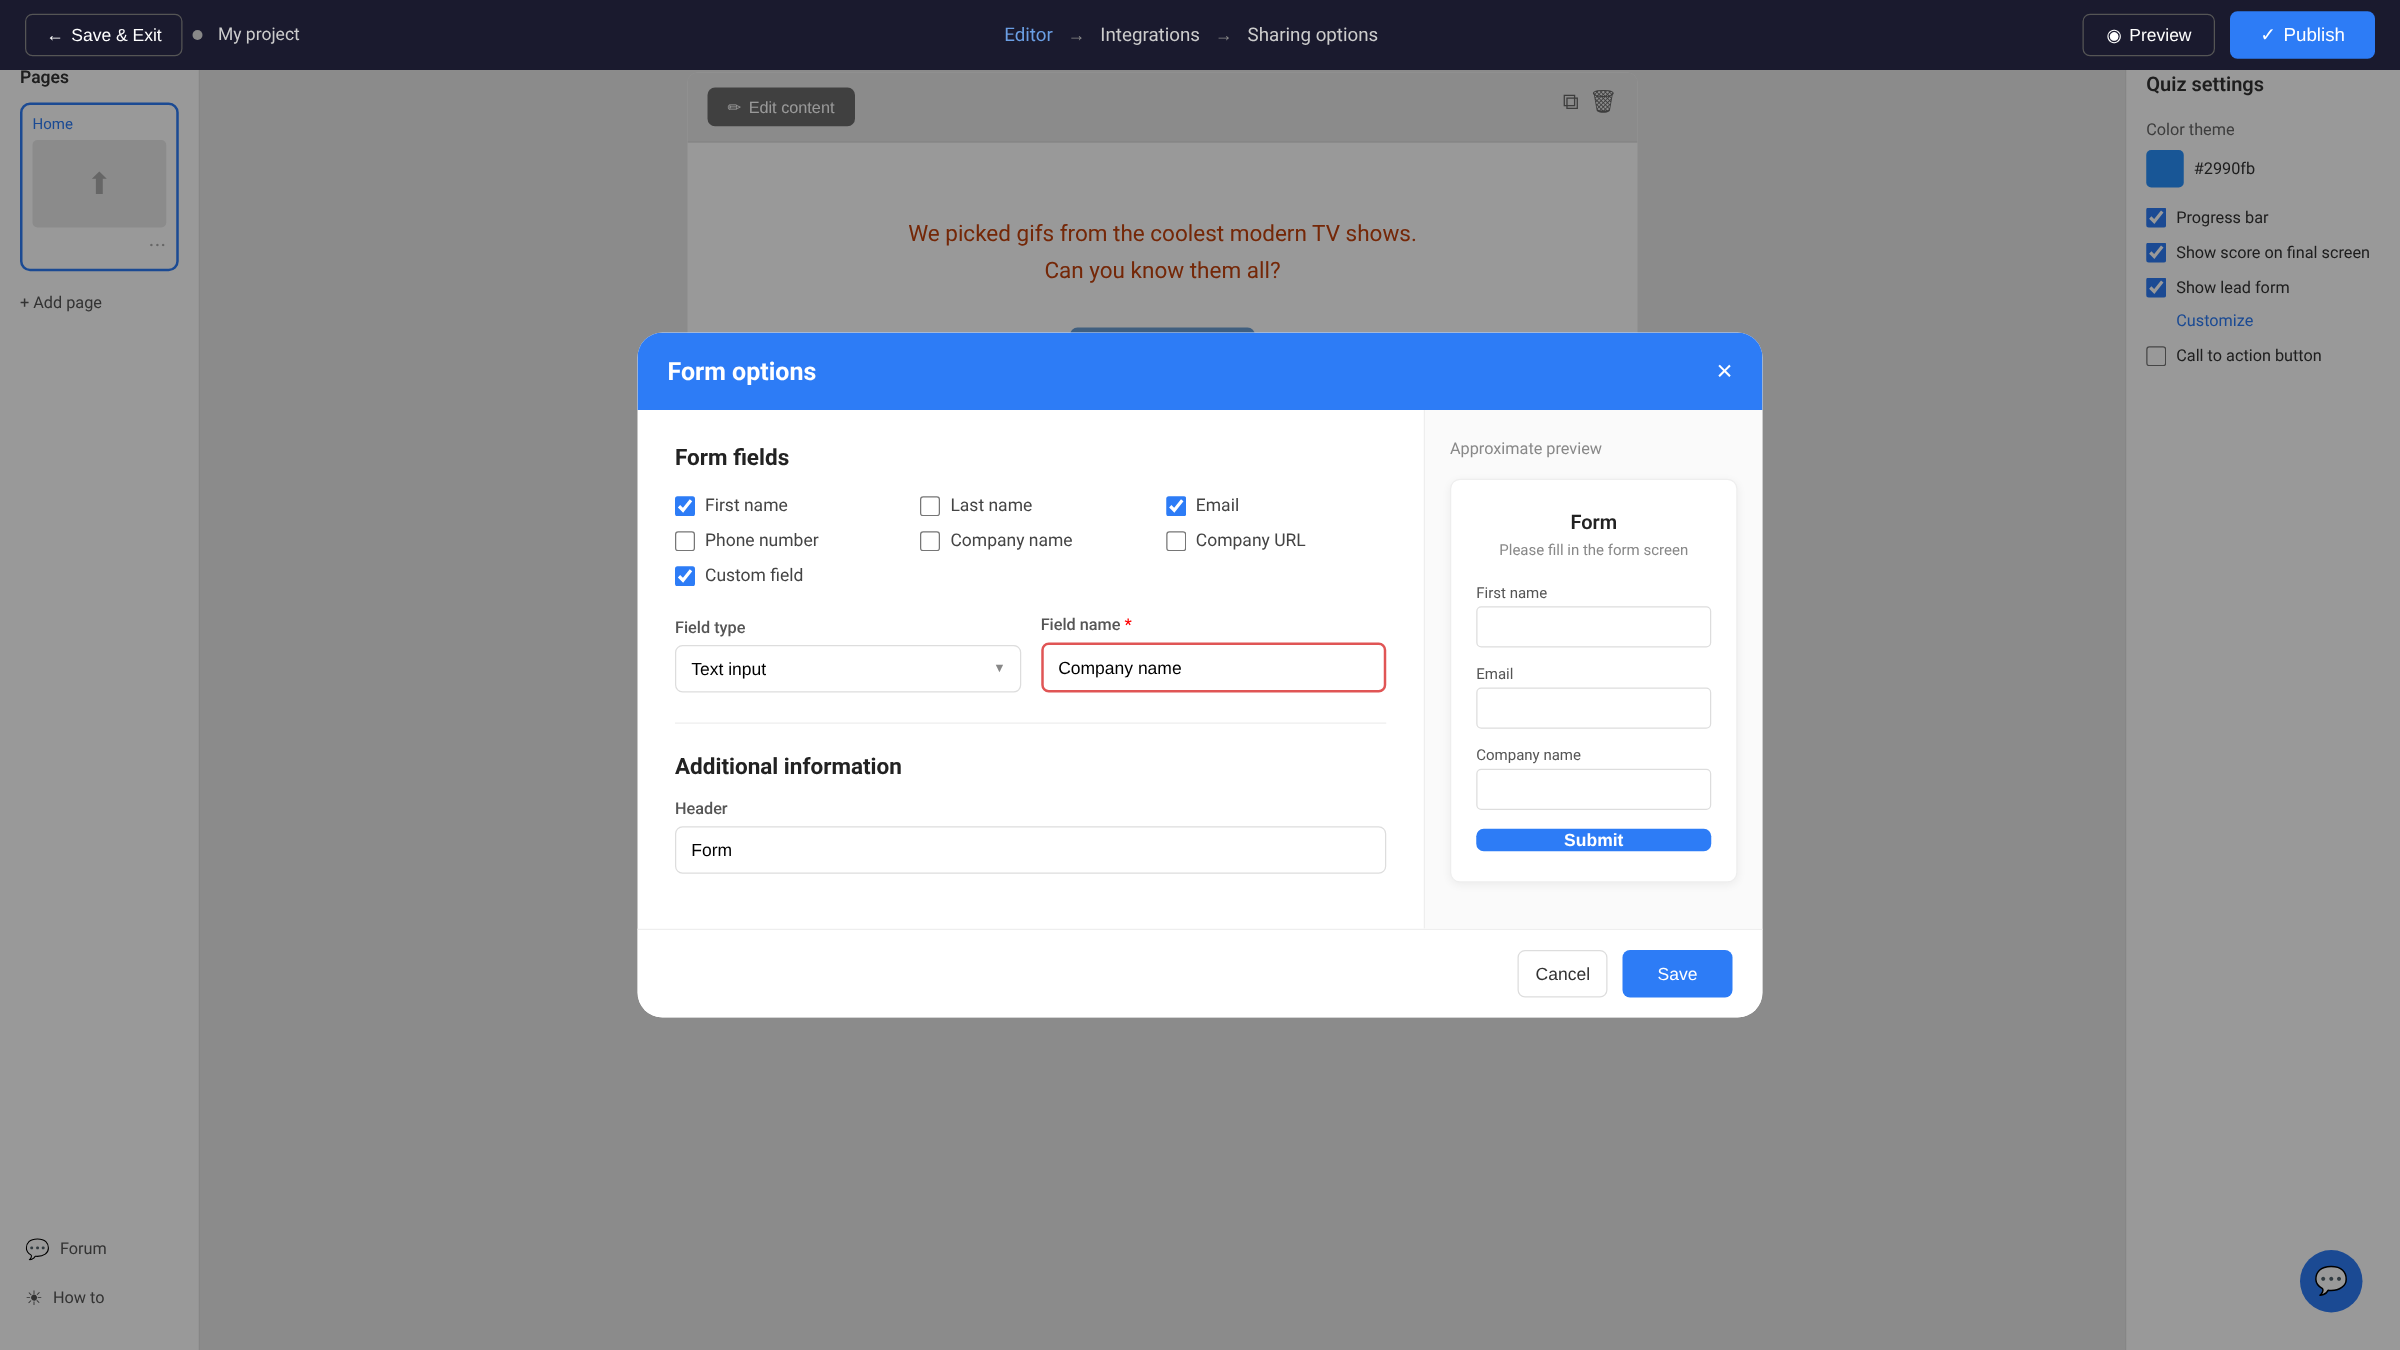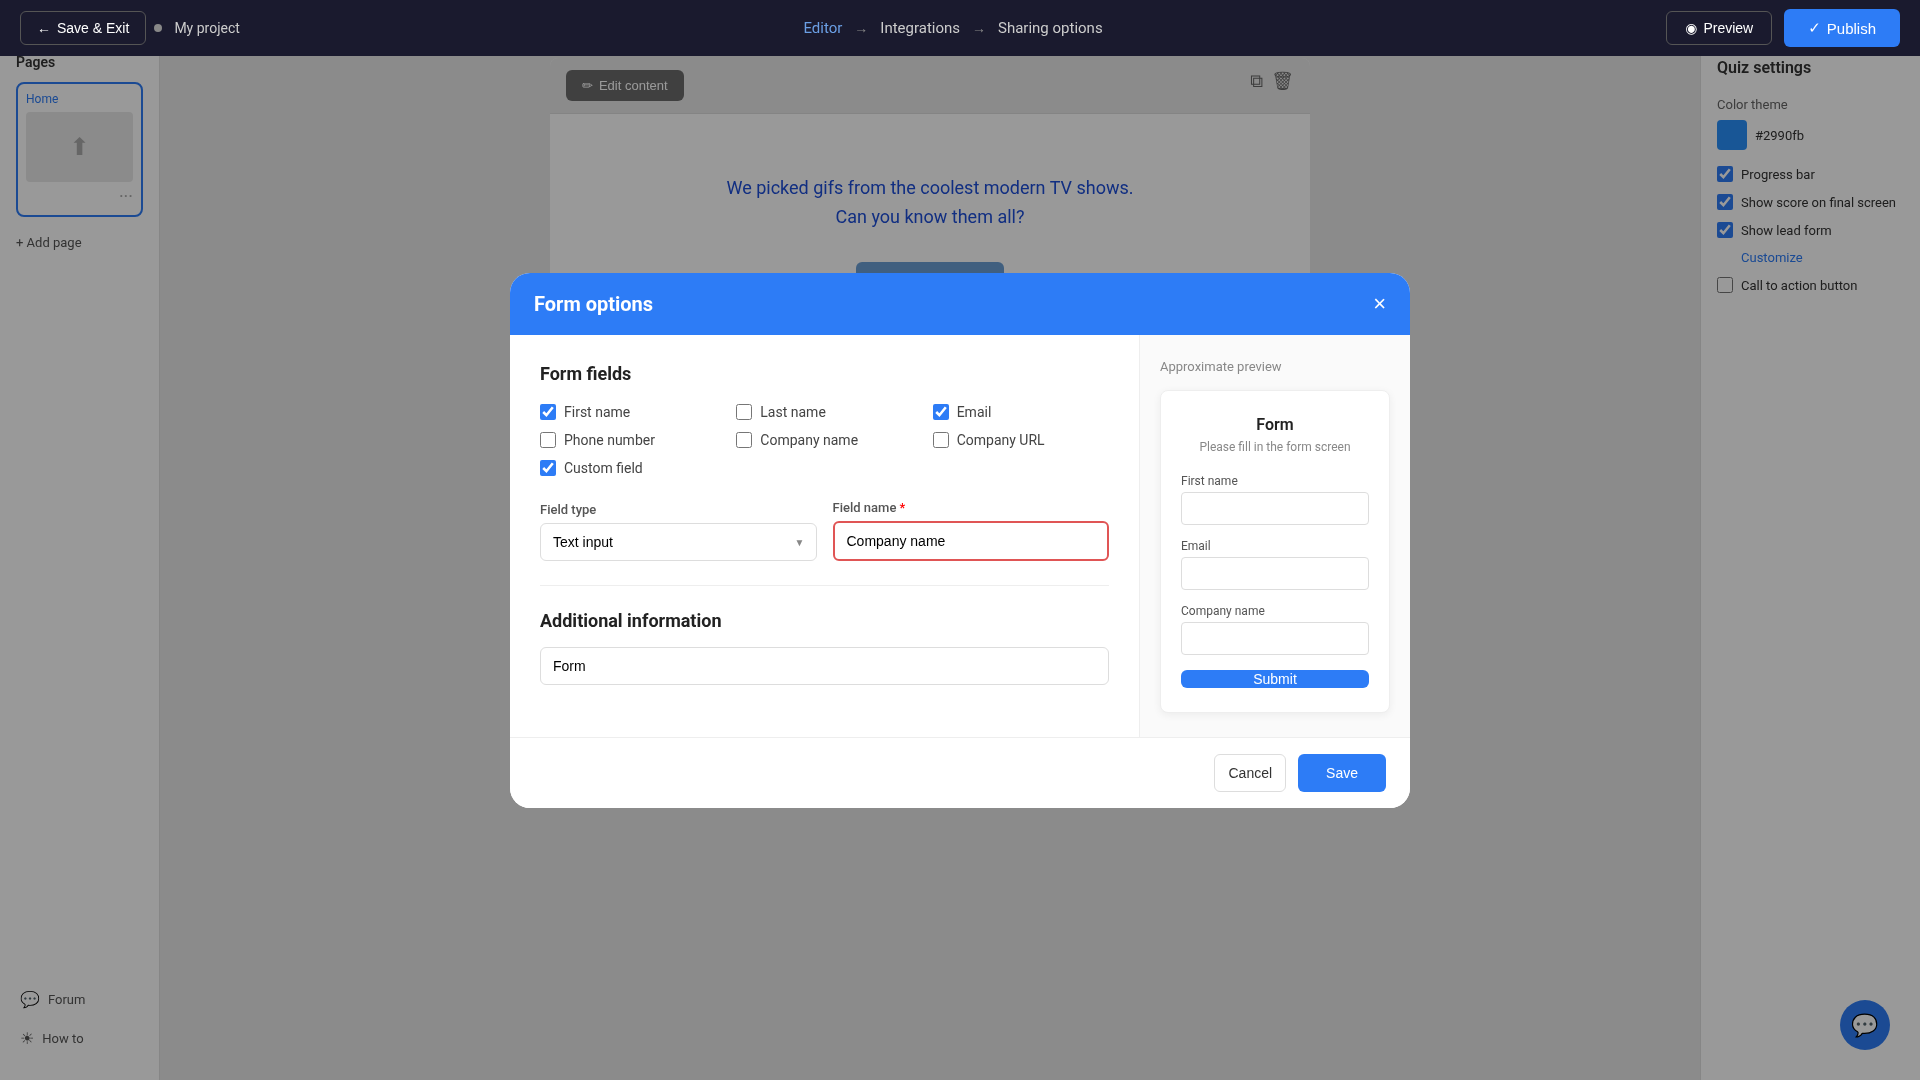--- a/index.html
+++ b/index.html
@@ -88,21 +88,21 @@
       background: #6c6c6c; color: #fff; border: none; padding: 8px 16px;
       border-radius: 6px; cursor: pointer; font-size: 13px;
       display: flex; align-items: center; gap: 6px;
     }
     .icon-buttons { position: absolute; right: 16px; top: 12px; display: flex; gap: 8px; }
     .icon-btn { background: transparent; border: none; cursor: pointer; font-size: 18px; color: #666; }
 
     .quiz-content {
       padding: 60px 40px 40px; text-align: center; min-height: 400px;
     }
-    .quiz-text { color: #1d4ed8; font-size: 18px; line-height: 1.6; margin-bottom: 30px; }
+    .quiz-text { color: #c2410c; font-size: 18px; line-height: 1.6; margin-bottom: 30px; }
     .start-quiz-btn-bg {
       display: inline-block; background: #6c9fd4; color: #fff;
       padding: 14px 40px; border-radius: 6px; font-size: 16px; cursor: pointer;
     }
 
     
     .right-panel {
       width: 220px; background: #fff; border-left: 1px solid #e0e0e0;
       padding: 20px 16px; flex-shrink: 0;
     }
@@ -185,21 +185,21 @@
     }
     .preview-form-title { font-size: 16px; font-weight: 600; text-align: center; color: #222; margin-bottom: 6px; }
     .preview-form-desc { font-size: 12px; color: #888; text-align: center; margin-bottom: 20px; }
     .preview-field-label { font-size: 12px; color: #555; margin-bottom: 4px; }
     .preview-input {
       width: 100%; padding: 8px 10px; border: 1px solid #ddd; border-radius: 4px;
       font-size: 13px; margin-bottom: 14px;
     }
     .preview-submit {
       width: 100%; background: #2d7cf6; color: #fff; border: none;
-      padding: 1px; border-radius: 6px; font-size: 14px; cursor: pointer; font-weight: 400;
+      padding: 1px; border-radius: 6px; font-size: 14px; cursor: pointer; font-weight: 700;
     }
 
     
     .modal-footer {
       padding: 16px 24px; border-top: 1px solid #eee; display: flex;
       justify-content: flex-end; gap: 12px; background: #fff;
     }
     .cancel-btn {
       background: #fff; border: 1px solid #ddd; color: #333;
       padding: 10px 13px; border-radius: 6px; cursor: pointer; font-size: 14px;
@@ -388,20 +388,21 @@
             <label class="field-label field-label-required">Field name</label>
             <input type="text" class="field-input-active" value="Company name" style="">
           </div>
         </div>
 
         <div class="divider"></div>
 
         <div class="additional-title">Additional information</div>
 
         <div class="add-info-field-group">
+          <label class="field-label">Header</label>
           <input type="text" class="add-info-input" value="Form" style="">
         </div>
 
       </div>
 
       <div class="modal-right">
         <div class="preview-label">Approximate preview</div>
         <div class="preview-card">
           <div class="preview-form-title">Form</div>
           <div class="preview-form-desc">Please fill in the form screen</div>

